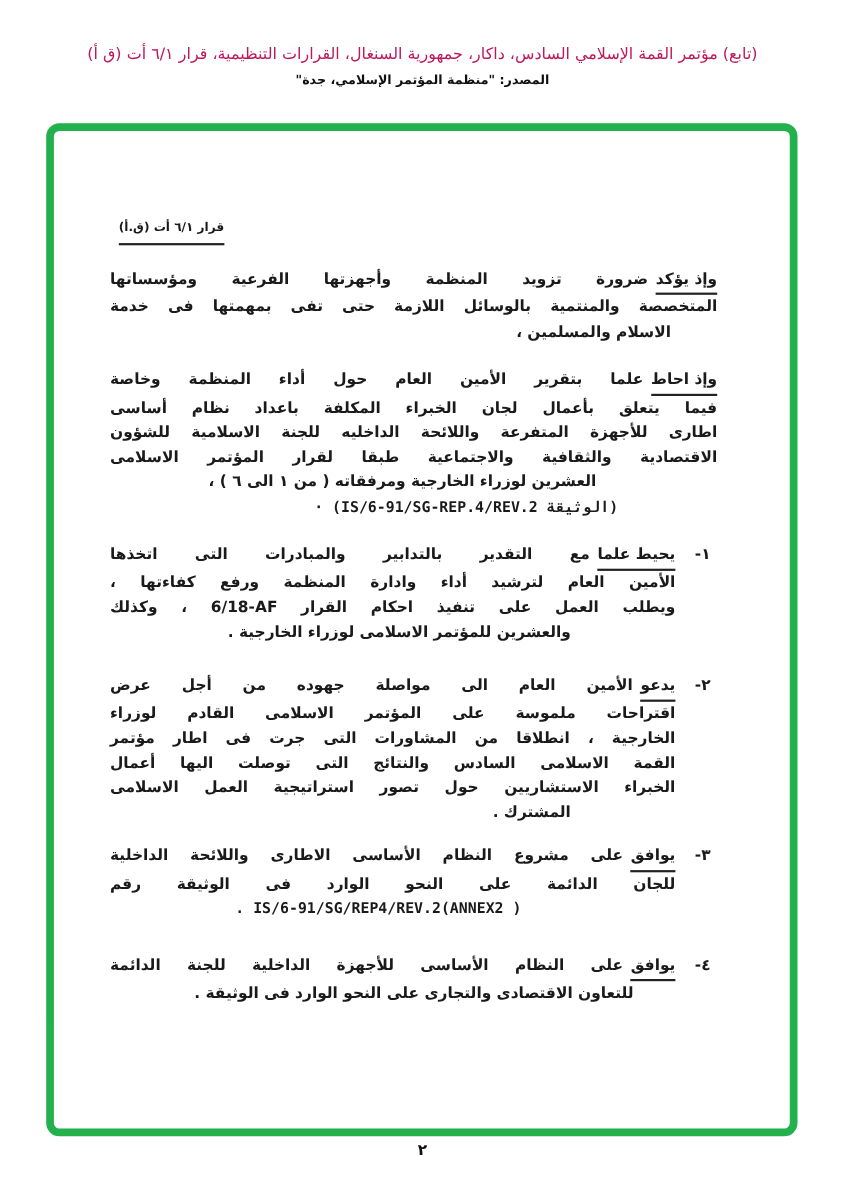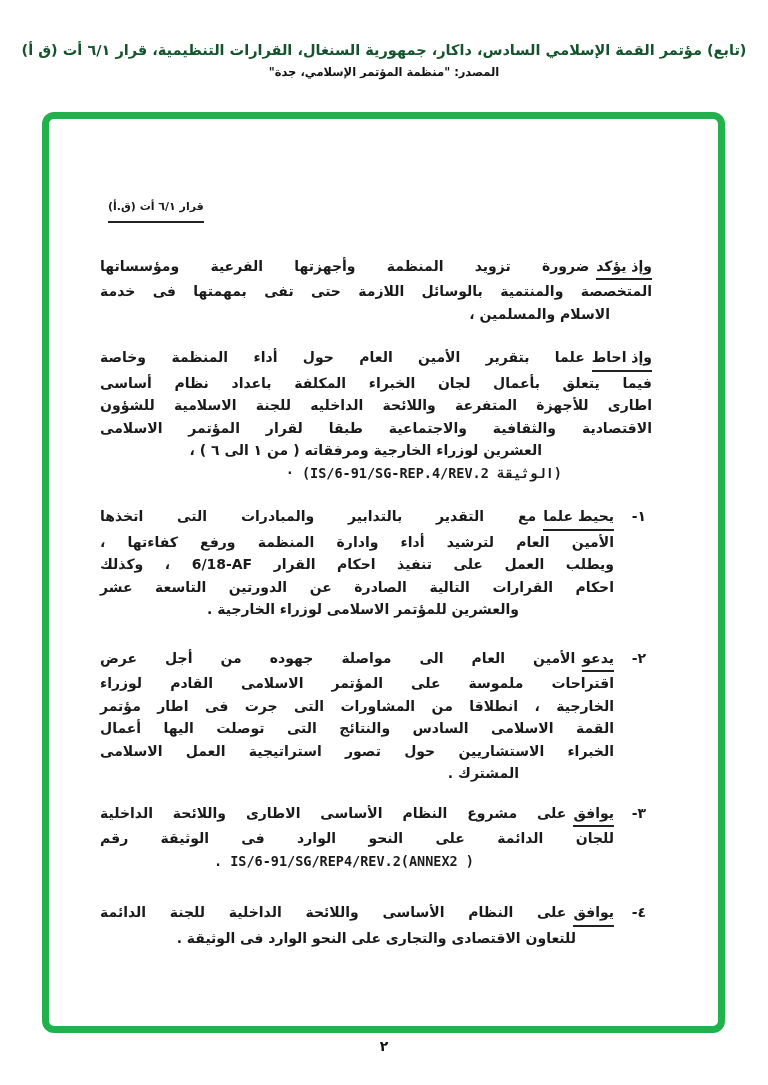--- a/index.html
+++ b/index.html
@@ -1,30 +1,30 @@
 <!DOCTYPE html>
 <html lang="ar"><head>
 <meta charset="utf-8">
 <style>
   html,body{margin:0;padding:0;background:#fff;}
   .page{position:relative;width:768px;height:1085px;background:#ffffff;overflow:hidden;
         font-family:"DejaVu Sans",sans-serif;color:#1a1a1a;}
   
   .hdr{position:absolute;top:42px;left:0;width:768px;text-align:center;direction:rtl;}
-  .hdr1{font-size:14.5px;font-weight:700;color:#14532d;}
+  .hdr1{font-size:14.5px;font-weight:400;color:#be185d;}
   .hdr2{font-size:11.5px;font-weight:700;color:#111;margin-top:7px;}
   
   .green-box{position:absolute;left:42px;top:112px;width:683px;height:921px;
              box-sizing:border-box;border:7px solid #22b14c;border-radius:12px;background:transparent;}
   
   .doc{position:absolute;left:100px;top:196px;width:552px;direction:rtl;
        font-size:14px;font-weight:700;line-height:22.5px;}
   .title{width:fit-content;margin-right:auto;margin-left:8px;font-size:11px;
          border-bottom:2px solid #222;padding-bottom:2px;letter-spacing:1px;}
-  .para{margin-top:32px;}
+  .para{margin-top:20px;}
   .p2{margin-top:21px;}
   .line{text-align:justify;text-align-last:justify;}
   .endline{text-align:left;text-align-last:right;}
   .lead{border-bottom:2px solid #222;padding-bottom:1px;margin-left:7px;display:inline-block;}
   .ltr{direction:ltr;unicode-bidi:embed;font-family:"DejaVu Sans Mono",monospace;
        font-size:13.5px;text-align:right;text-align-last:right;}
   .ind42{padding-right:42px;}
   .ind95{padding-right:95px;}
   .ind110{padding-right:110px;}
   .ind90{padding-right:90px;}
@@ -74,21 +74,20 @@
     </div>
 
     <div class="items">
 
       <div class="item it1">
         <div class="inum">١-</div>
         <div class="itext">
           <div class="line"><span class="lead">يحيط علما</span><span>مع التقدير بالتدابير والمبادرات التى اتخذها</span></div>
           <div class="line">الأمين العام لترشيد أداء وادارة المنظمة ورفع كفاءتها ،</div>
           <div class="line">ويطلب العمل على تنفيذ احكام القرار ‎6/18-AF‎ ، وكذلك</div>
-          <div class="line">احكام القرارات التالية الصادرة عن الدورتين التاسعة عشر</div>
           <div class="endline ind95">والعشرين للمؤتمر الاسلامى لوزراء الخارجية .</div>
         </div>
       </div>
 
       <div class="item">
         <div class="inum">٢-</div>
         <div class="itext">
           <div class="line"><span class="lead">يدعو</span><span>الأمين العام الى مواصلة جهوده من أجل عرض</span></div>
           <div class="line">اقتراحات ملموسة على المؤتمر الاسلامى القادم لوزراء</div>
           <div class="line">الخارجية ، انطلاقا من المشاورات التى جرت فى اطار مؤتمر</div>
@@ -103,21 +102,21 @@
         <div class="itext">
           <div class="line"><span class="lead">يوافق</span><span>على مشروع النظام الأساسى الاطارى واللائحة الداخلية</span></div>
           <div class="line">للجان الدائمة على النحو الوارد فى الوثيقة رقم</div>
           <div class="ltr ind140">. IS/6-91/SG/REP4/REV.2(ANNEX2 )</div>
         </div>
       </div>
 
       <div class="item it4">
         <div class="inum">٤-</div>
         <div class="itext">
-          <div class="line"><span class="lead">يوافق</span><span>على النظام الأساسى واللائحة الداخلية للجنة الدائمة</span></div>
+          <div class="line"><span class="lead">يوافق</span><span>على النظام الأساسى للأجهزة الداخلية للجنة الدائمة</span></div>
           <div class="endline ind38">للتعاون الاقتصادى والتجارى على النحو الوارد فى الوثيقة .</div>
         </div>
       </div>
 
     </div>
   </div>
 
   <div class="pagenum">٢</div>
 
 </div>

